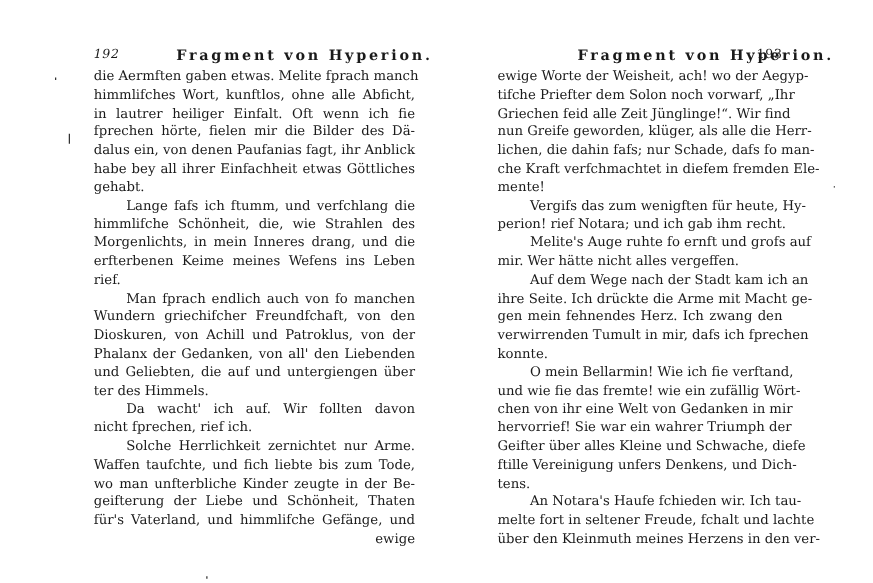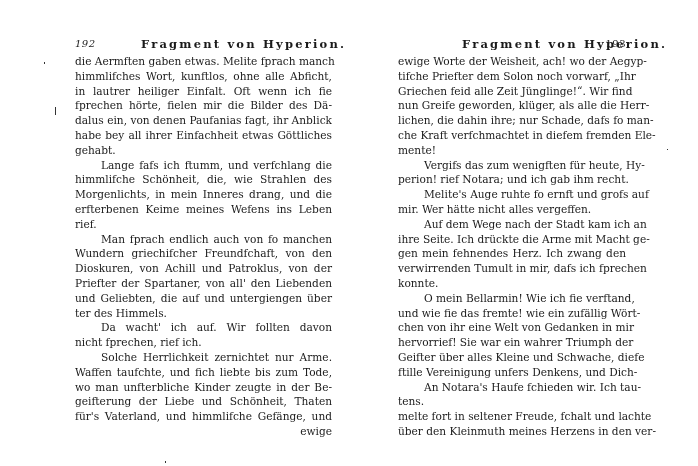--- a/index.html
+++ b/index.html
@@ -91,21 +91,21 @@
       <span class="line">habe bey all ihrer Einfachheit etwas Göttliches</span>
       <span class="line last">gehabt.</span>
       <span class="line indent">Lange fafs ich ftumm, und verfchlang die</span>
       <span class="line">himmlifche Schönheit, die, wie Strahlen des</span>
       <span class="line">Morgenlichts, in mein Inneres drang, und die</span>
       <span class="line">erfterbenen Keime meines Wefens ins Leben</span>
       <span class="line last">rief.</span>
       <span class="line indent">Man fprach endlich auch von fo manchen</span>
       <span class="line">Wundern griechifcher Freundfchaft, von den</span>
       <span class="line">Dioskuren, von Achill und Patroklus, von der</span>
-      <span class="line">Priefter der Spartaner, von all' den Liebenden</span>
+      <span class="line">Phalanx der Gedanken, von all' den Liebenden</span>
       <span class="line">und Geliebten, die auf und untergiengen über</span>
       <span class="line last">ter des Himmels.</span>
       <span class="line indent">Da wacht' ich auf.  Wir follten davon</span>
       <span class="line last">nicht fprechen, rief ich.</span>
       <span class="line indent">Solche Herrlichkeit zernichtet nur Arme.</span>
       <span class="line">Waffen taufchte, und fich liebte bis zum Tode,</span>
       <span class="line">wo man unfterbliche Kinder zeugte in der Be-</span>
       <span class="line">geifterung der Liebe und Schönheit, Thaten</span>
       <span class="line">für's Vaterland, und himmlifche Gefänge, und</span>
       <span class="line right">ewige</span>
@@ -115,40 +115,40 @@
 <div class="page page-right">
   <div class="running-head">
     <span class="title">Fragment von Hyperion.</span>
     <span class="pno">193</span>
   </div>
   <div class="body-text" id="right-body">
       <span class="line">ewige Worte der Weisheit, ach! wo der Aegyp-</span>
       <span class="line">tifche Priefter dem Solon noch vorwarf, „Ihr</span>
       <span class="line">Griechen feid alle Zeit Jünglinge!“.  Wir find</span>
       <span class="line">nun Greife geworden, klüger, als alle die Herr-</span>
-      <span class="line">lichen, die dahin ihre; nur Schade, dafs fo man-</span>
+      <span class="line">lichen, die dahin fafs; nur Schade, dafs fo man-</span>
       <span class="line">che Kraft verfchmachtet in diefem fremden Ele-</span>
       <span class="line last">mente!</span>
       <span class="line indent">Vergifs das zum wenigften für heute, Hy-</span>
       <span class="line last">perion! rief Notara; und ich gab ihm recht.</span>
       <span class="line indent">Melite's Auge ruhte fo ernft und grofs auf</span>
       <span class="line last">mir.  Wer hätte nicht alles vergeffen.</span>
       <span class="line indent">Auf dem Wege nach der Stadt kam ich an</span>
       <span class="line">ihre Seite.  Ich drückte die Arme mit Macht ge-</span>
       <span class="line">gen mein fehnendes Herz.  Ich zwang den</span>
       <span class="line">verwirrenden Tumult in mir, dafs ich fprechen</span>
       <span class="line last">konnte.</span>
       <span class="line indent">O mein Bellarmin!  Wie ich fie verftand,</span>
       <span class="line">und wie fie das fremte! wie ein zufällig Wört-</span>
       <span class="line">chen von ihr eine Welt von Gedanken in mir</span>
       <span class="line">hervorrief!  Sie war ein wahrer Triumph der</span>
       <span class="line">Geifter über alles Kleine und Schwache, diefe</span>
       <span class="line">ftille Vereinigung unfers Denkens, und Dich-</span>
+      <span class="line last">tens.</span>
       <span class="line indent">An Notara's Haufe fchieden wir.  Ich tau-</span>
-      <span class="line last">tens.</span>
       <span class="line">melte fort in seltener Freude, fchalt und lachte</span>
       <span class="line">über den Kleinmuth meines Herzens in den ver-</span>
     </div>
 </div>
 
 <div class="speck" style="left:44px;top:62px;width:1px;height:2px;"></div>
 <div class="speck" style="left:55px;top:107px;width:1px;height:8px;"></div>
 <div class="speck" style="left:667px;top:149px;width:1px;height:1px;"></div>
 <div class="speck" style="left:165px;top:461px;width:1px;height:2px;"></div>
 

